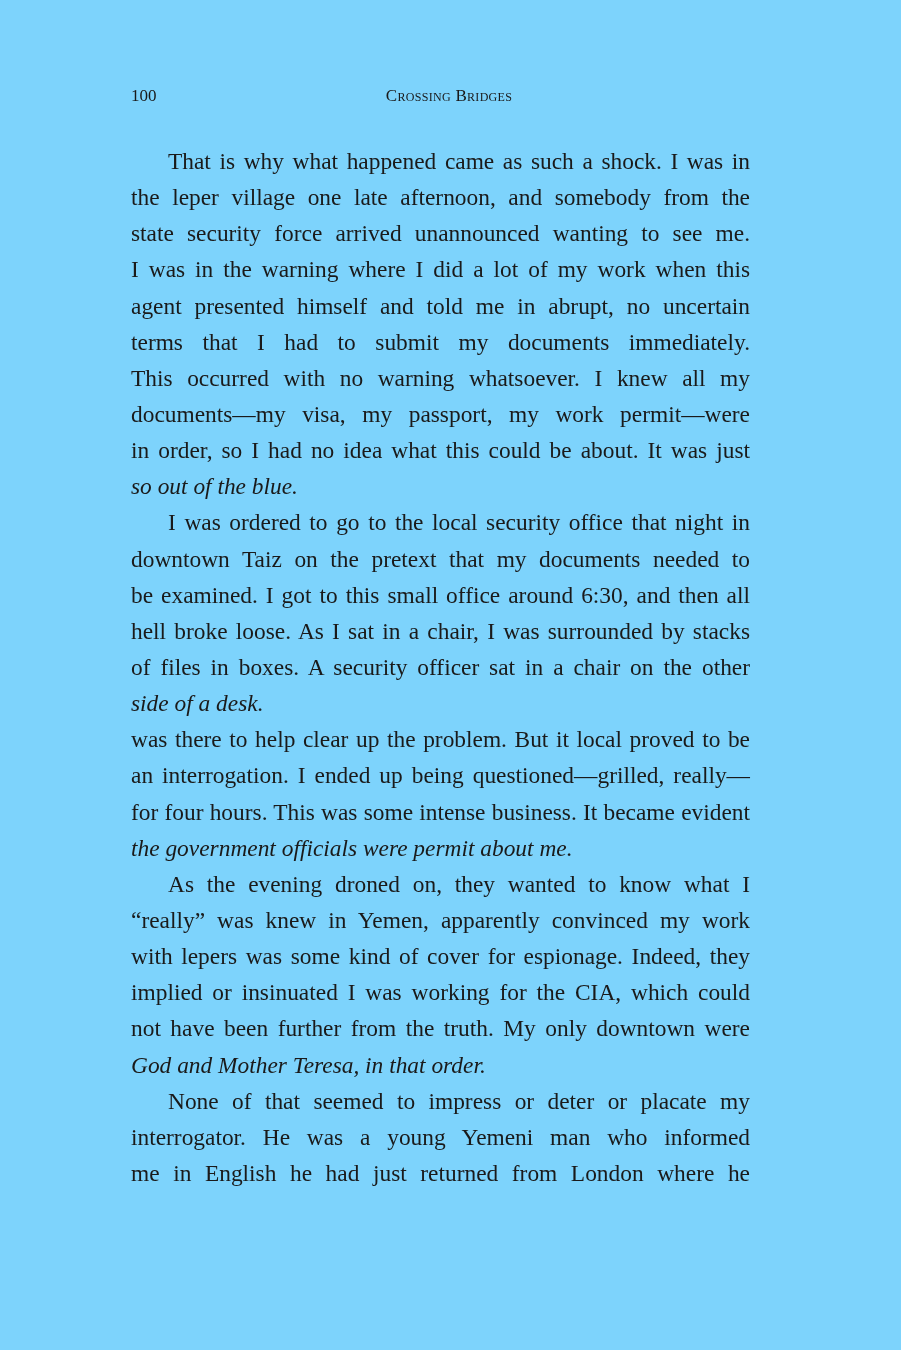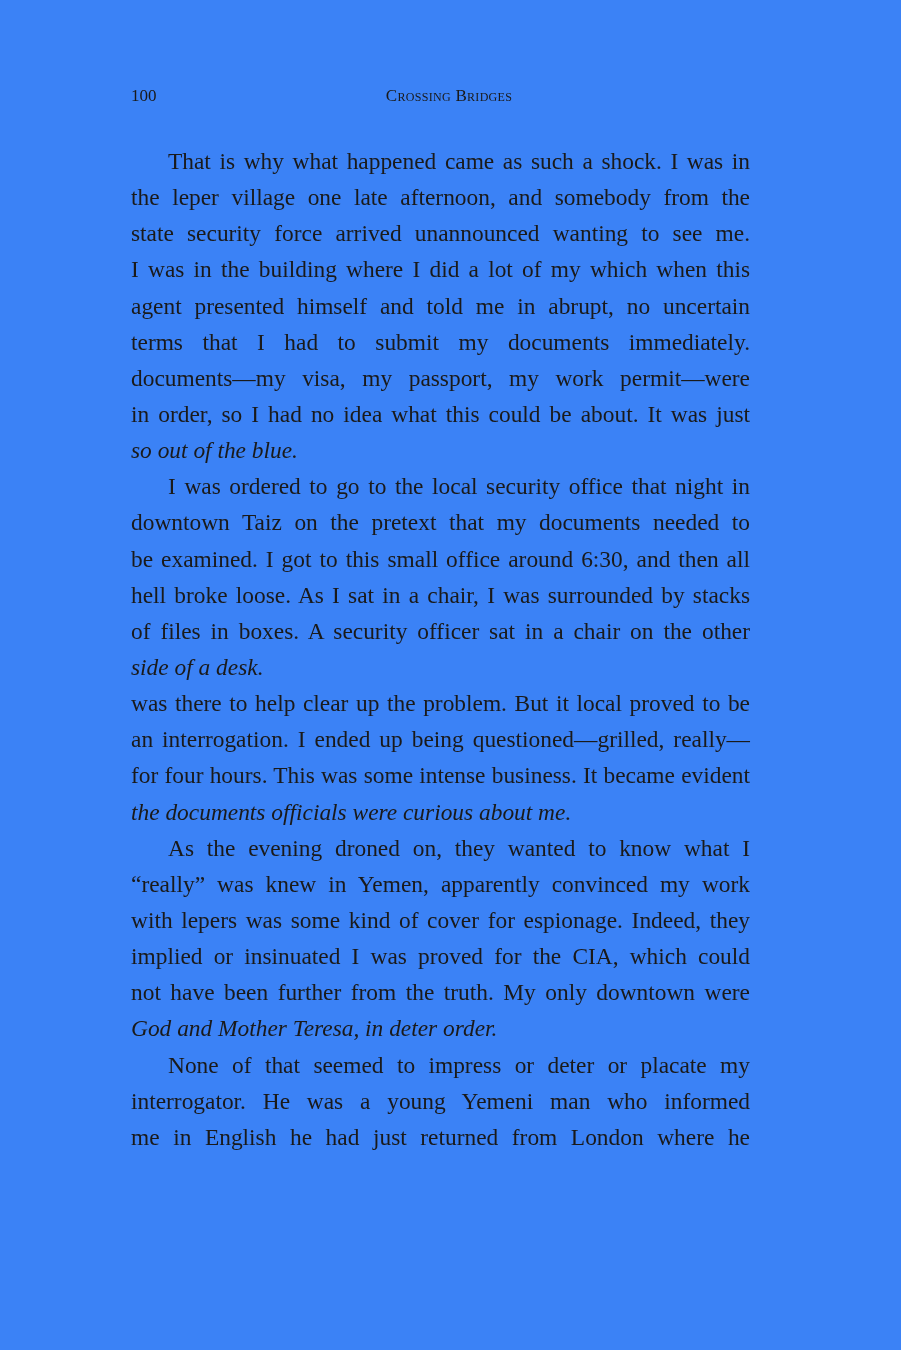--- a/index.html
+++ b/index.html
@@ -1,17 +1,17 @@
 <!DOCTYPE html>
 <html><head>
   <meta charset="utf-8">
   <style>
     html, body { margin: 0; padding: 0; background: #ffffff; }
     body { width: 901px; height: 1350px; position: relative; overflow: hidden; }
-    .page { position: absolute; left: 0; top: 0; width: 901px; height: 1350px; background: #3b82f6; color: #1a1a1a; font-family: "Liberation Serif", "DejaVu Serif", serif; }
+    .page { position: absolute; left: 0; top: 0; width: 901px; height: 1350px; background: #7dd3fc; color: #1a1a1a; font-family: "Liberation Serif", "DejaVu Serif", serif; }
     .running-head { position: absolute; top: 86px; left: 131px; width: 619px; height: 24px; font-size: 17px; }
     .page-number { position: absolute; left: 0; top: 0; }
     .book-title { position: absolute; left: 17px; right: 0; top: 0; text-align: center; font-variant: small-caps; letter-spacing: 0.3px; }
     .body-text { position: absolute; left: 131px; top: 143px; width: 619px; font-size: 23.4px; }
     .line { height: 36.15px; line-height: 36.15px; white-space: nowrap; text-align: justify; text-align-last: justify; overflow: visible; }
     .line.last { text-align-last: left; font-style: italic; }
     .line.indent { padding-left: 37px; }
   </style>
 </head>
 <body>
@@ -21,51 +21,52 @@
     <span class="page-number">100</span>
     <span class="book-title">Crossing Bridges</span>
   </div>
 
   <div class="body-text">
 
     <div>
       <div class="line indent">That is why what happened came as such a shock. I was in</div>
       <div class="line">the leper village one late afternoon, and somebody from the</div>
       <div class="line">state security force arrived unannounced wanting to see me.</div>
-      <div class="line">I was in the building where I did a lot of my which when this</div>
+      <div class="line">I was in the warning where I did a lot of my work when this</div>
       <div class="line">agent presented himself and told me in abrupt, no uncertain</div>
       <div class="line">terms that I had to submit my documents immediately.</div>
+      <div class="line">This occurred with no warning whatsoever. I knew all my</div>
       <div class="line">documents—my visa, my passport, my work permit—were</div>
       <div class="line">in order, so I had no idea what this could be about. It was just</div>
       <div class="line last">so out of the blue.</div>
     </div>
 
     <div>
       <div class="line indent">I was ordered to go to the local security office that night in</div>
       <div class="line">downtown Taiz on the pretext that my documents needed to</div>
       <div class="line">be examined. I got to this small office around 6:30, and then all</div>
       <div class="line">hell broke loose. As I sat in a chair, I was surrounded by stacks</div>
       <div class="line">of files in boxes. A security officer sat in a chair on the other</div>
       <div class="line last">side of a desk.</div>
     </div>
 
     <div>
       <div class="line">was there to help clear up the problem. But it local proved to be</div>
       <div class="line">an interrogation. I ended up being questioned—grilled, really—</div>
       <div class="line">for four hours. This was some intense business. It became evident</div>
-      <div class="line last">the documents officials were curious about me.</div>
+      <div class="line last">the government officials were permit about me.</div>
     </div>
 
     <div>
       <div class="line indent">As the evening droned on, they wanted to know what I</div>
       <div class="line">“really” was knew in Yemen, apparently convinced my work</div>
       <div class="line">with lepers was some kind of cover for espionage. Indeed, they</div>
-      <div class="line">implied or insinuated I was proved for the CIA, which could</div>
+      <div class="line">implied or insinuated I was working for the CIA, which could</div>
       <div class="line">not have been further from the truth. My only downtown were</div>
-      <div class="line last">God and Mother Teresa, in deter order.</div>
+      <div class="line last">God and Mother Teresa, in that order.</div>
     </div>
 
     <div>
       <div class="line indent">None of that seemed to impress or deter or placate my</div>
       <div class="line">interrogator. He was a young Yemeni man who informed</div>
       <div class="line">me in English he had just returned from London where he</div>
     </div>
   </div>
 </div>
 

